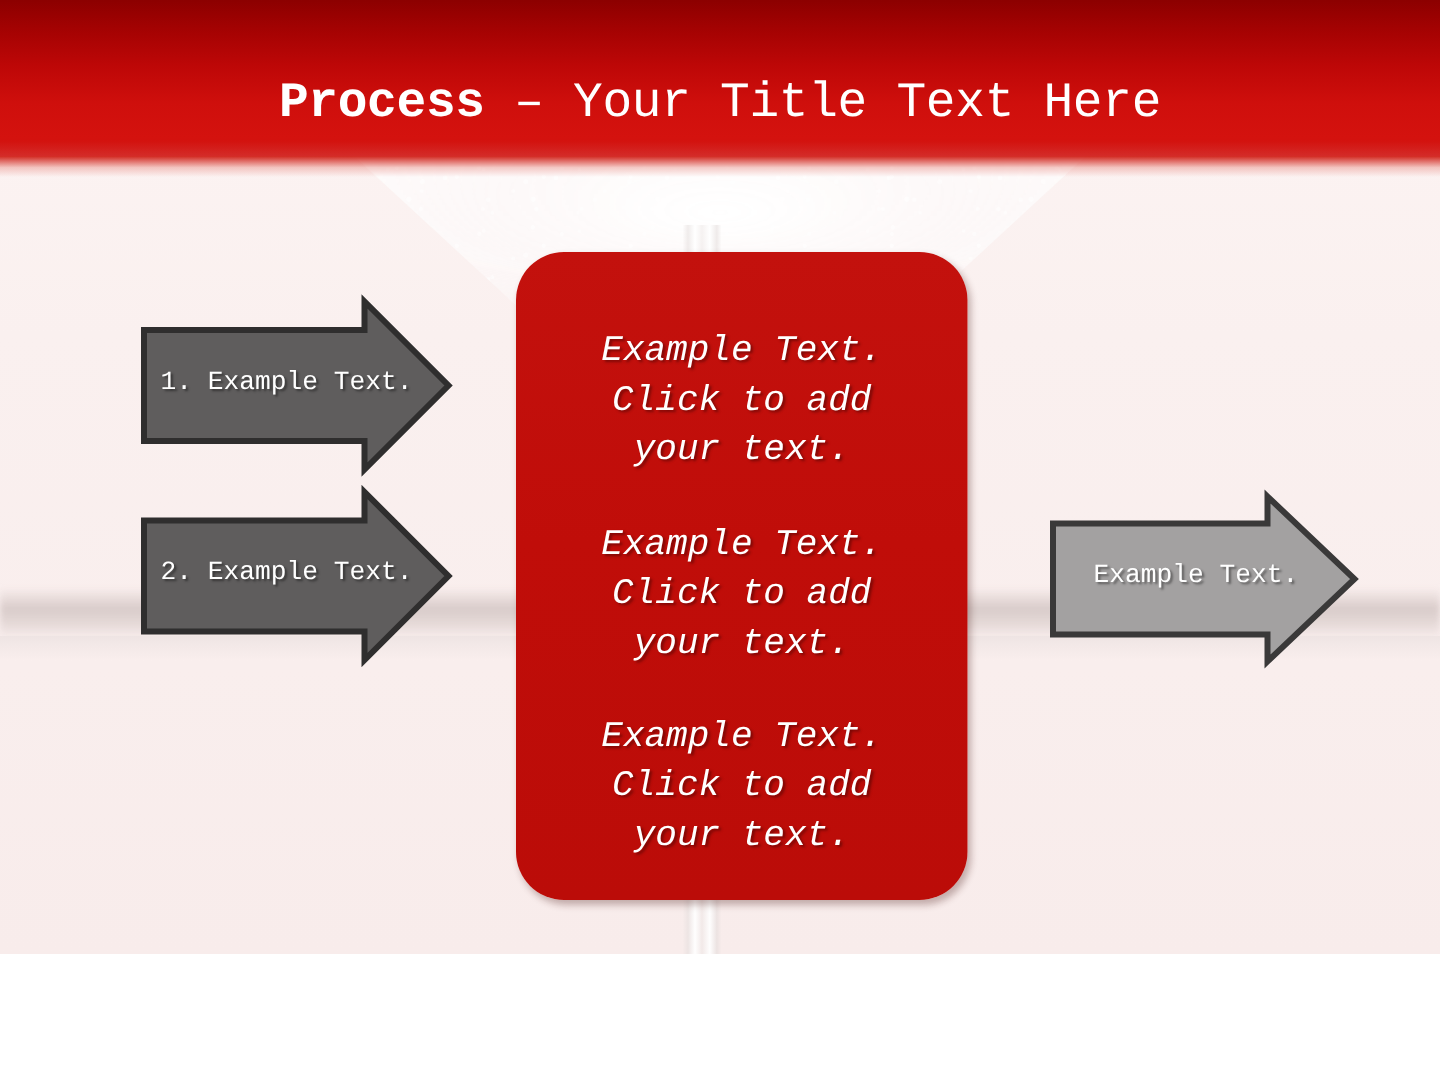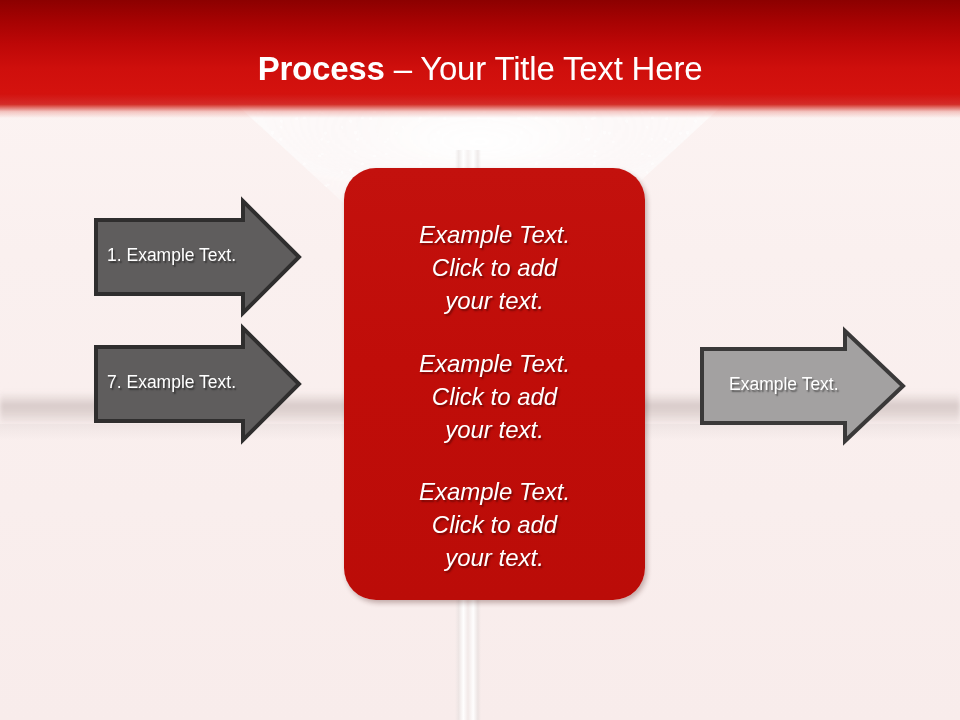--- a/index.html
+++ b/index.html
@@ -3,23 +3,23 @@
 <meta charset="utf-8">
 <style>
   html, body {
     margin: 0;
     padding: 0;
     background: #ffffff;
   }
   #slide {
     position: relative;
     width: 960px;
-    height: 720px;
+    height: 636px;
     overflow: hidden;
-    font-family: Liberation Sans, sans-serif;
+    font-family: Liberation Mono, monospace;
     background: #1d4ed8;
   }
 
   
   .bg-base {
     position: absolute;
     inset: 0;
     background:
       linear-gradient(180deg, #fdf5f4 0%, #faf0ef 35%, #f9eeed 70%, #f8eceb 100%);
   }
@@ -202,21 +202,21 @@
     <svg width="210" height="118" viewBox="0 0 210 118">
       <polygon points="3,22 150,22 150,3 206,59 150,115 150,96 3,96" fill="#5f5d5d" stroke="#2f2e2e" stroke-width="4" stroke-linejoin="miter"></polygon>
     </svg>
     <div class="arrow-label" style="left:14px; top:47px;">1. Example Text.</div>
   </div>
 
   <div class="arrow" style="left:93px; top:325px;">
     <svg width="210" height="118" viewBox="0 0 210 118">
       <polygon points="3,22 150,22 150,3 206,59 150,115 150,96 3,96" fill="#5f5d5d" stroke="#2f2e2e" stroke-width="4" stroke-linejoin="miter"></polygon>
     </svg>
-    <div class="arrow-label" style="left:14px; top:47px;">7. Example Text.</div>
+    <div class="arrow-label" style="left:14px; top:47px;">2. Example Text.</div>
   </div>
 
 
   <div class="center-box">
     <div class="center-text-group ctg-1">
       <div>Example Text.</div>
       <div>Click  to add</div>
       <div>your text.</div>
     </div>
     <div class="center-text-group ctg-2">

